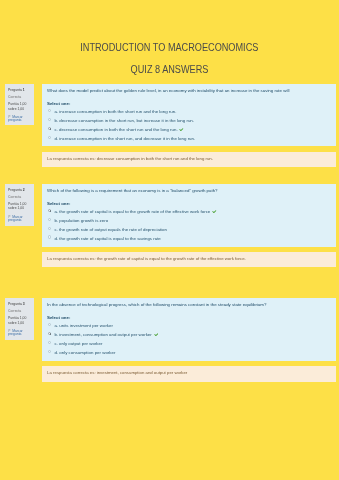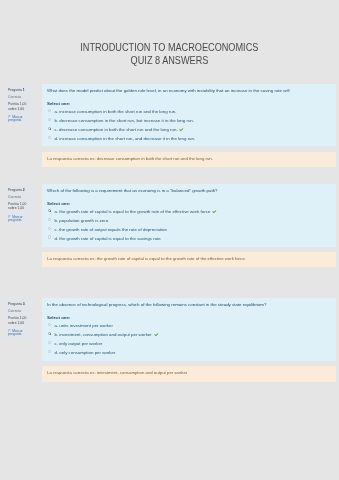--- a/index.html
+++ b/index.html
@@ -1,23 +1,23 @@
 <!DOCTYPE html>
 <html><head>
 <meta charset="utf-8">
 <style>
   html,body{margin:0;padding:0;}
   body{width:339px;height:480px;background:#ffffff;
        font-family:"Liberation Sans",sans-serif;-webkit-font-smoothing:antialiased;}
-  .page{position:relative;width:339px;height:480px;overflow:hidden;background:#e5e5e5;}
+  .page{position:relative;width:339px;height:480px;overflow:hidden;background:#fde047;}
 
   .title{position:absolute;left:0;right:0;text-align:center;color:#4a4a4a;font-size:10px;}
   .title span{display:inline-block;transform:scaleX(0.915);transform-origin:center;}
   .t1{top:42px;}
-  .t2{top:55px;}
+  .t2{top:64px;}
 
   .qwrap{position:absolute;left:0;right:0;}
   .info{position:absolute;left:5px;width:29.4px;background:#e2e6ea;
         box-sizing:border-box;
         font-size:3.4px;line-height:1.1;color:#4b4b4b;}
   .info > div{position:absolute;left:3.1px;white-space:nowrap;}
   .info .qnum{top:5.1px;}
   .info .st{top:11.9px;}
   .info .p1{top:18.9px;}
   .info .p2{top:23.7px;}

